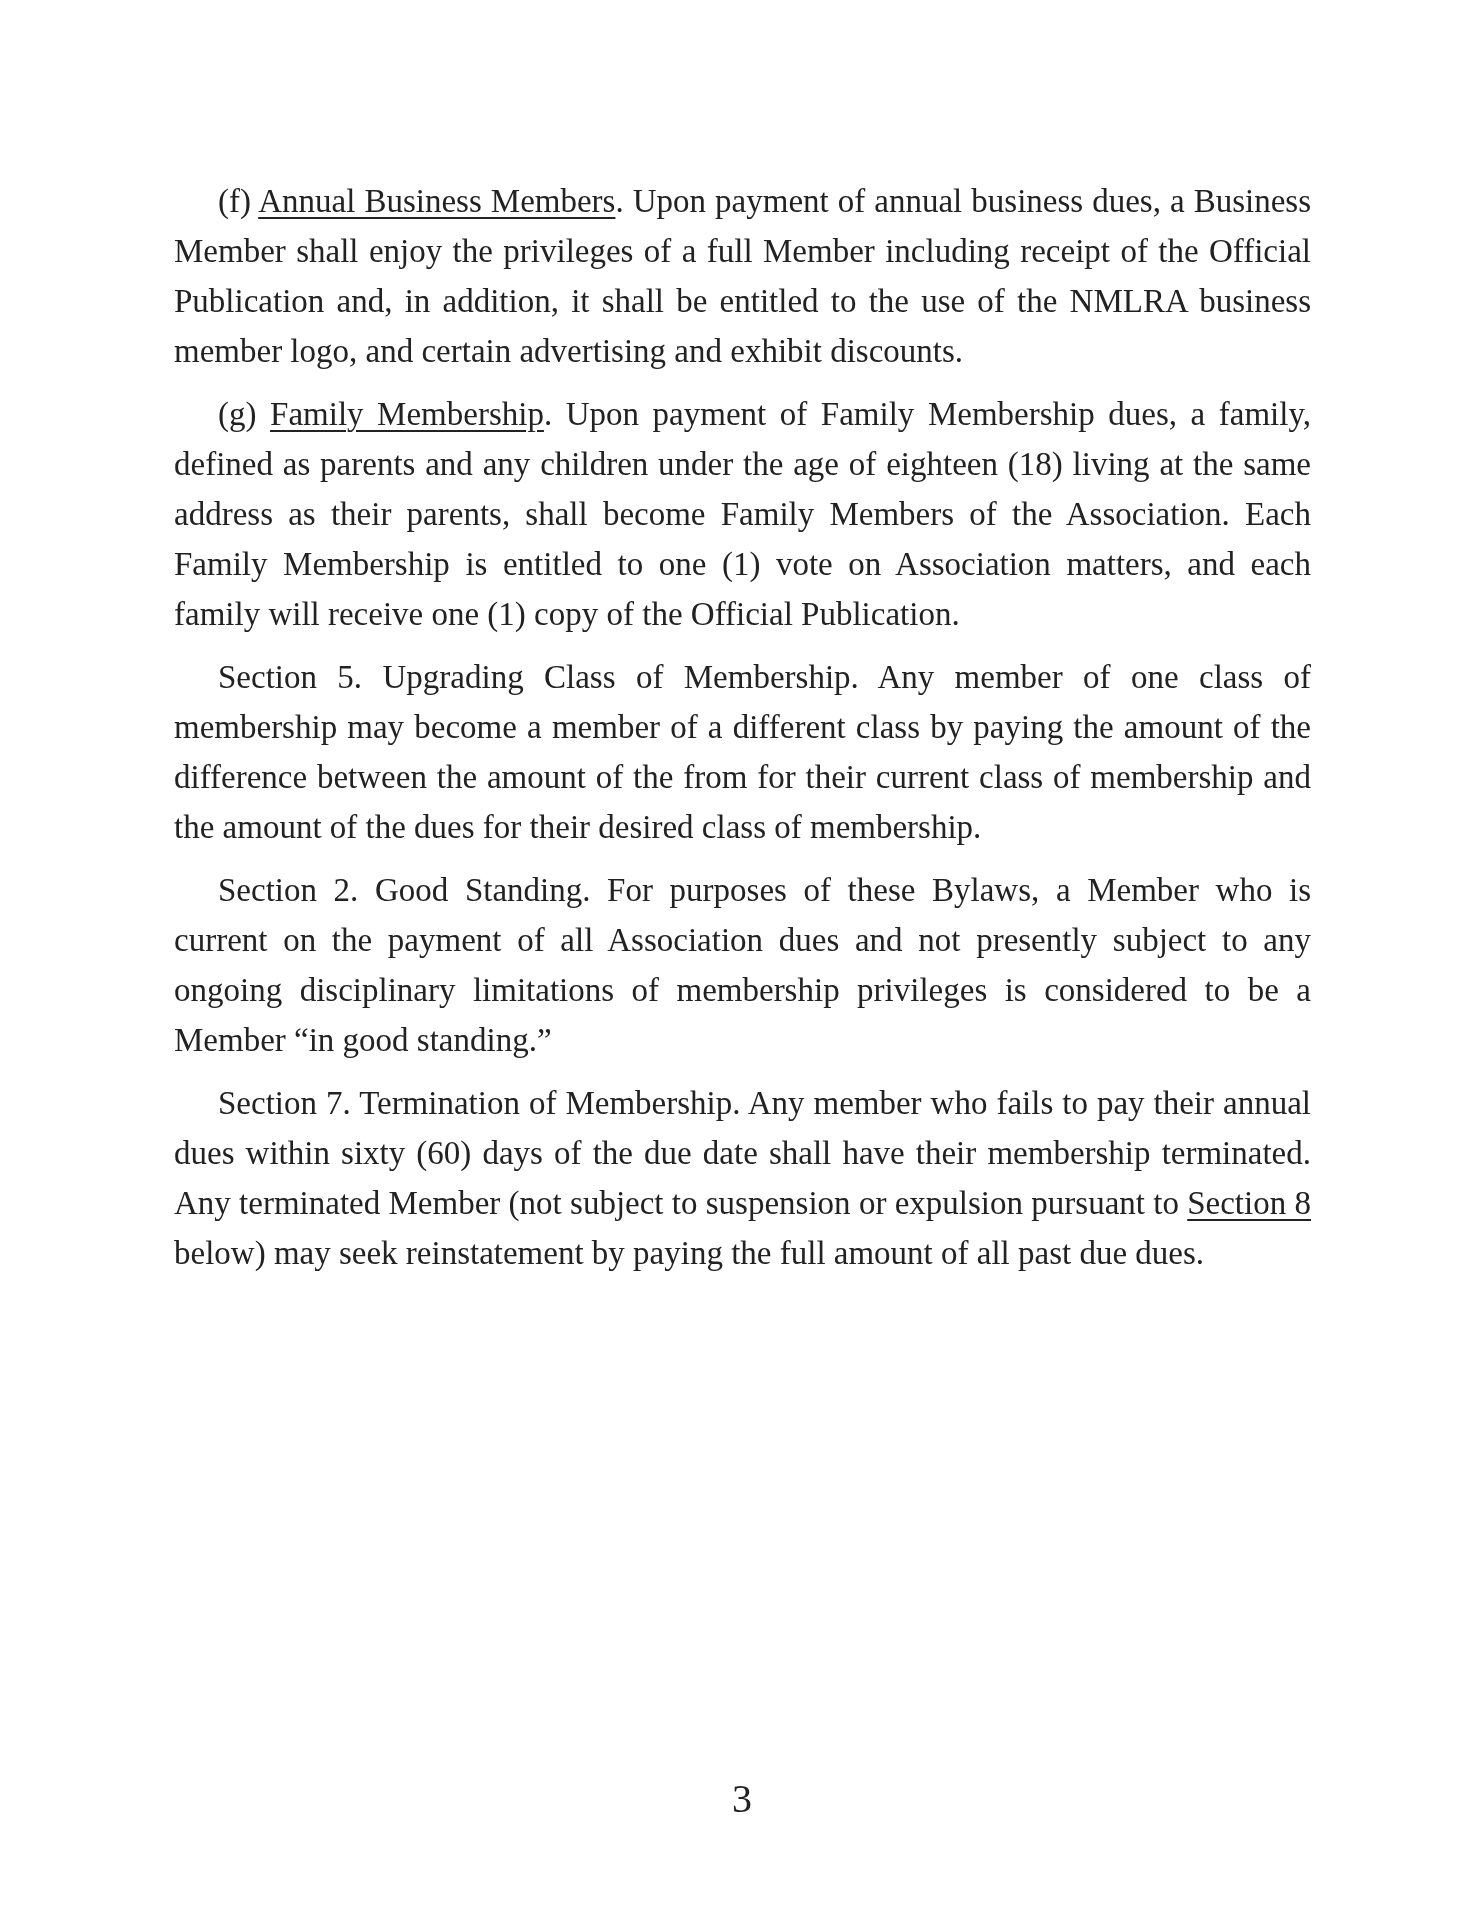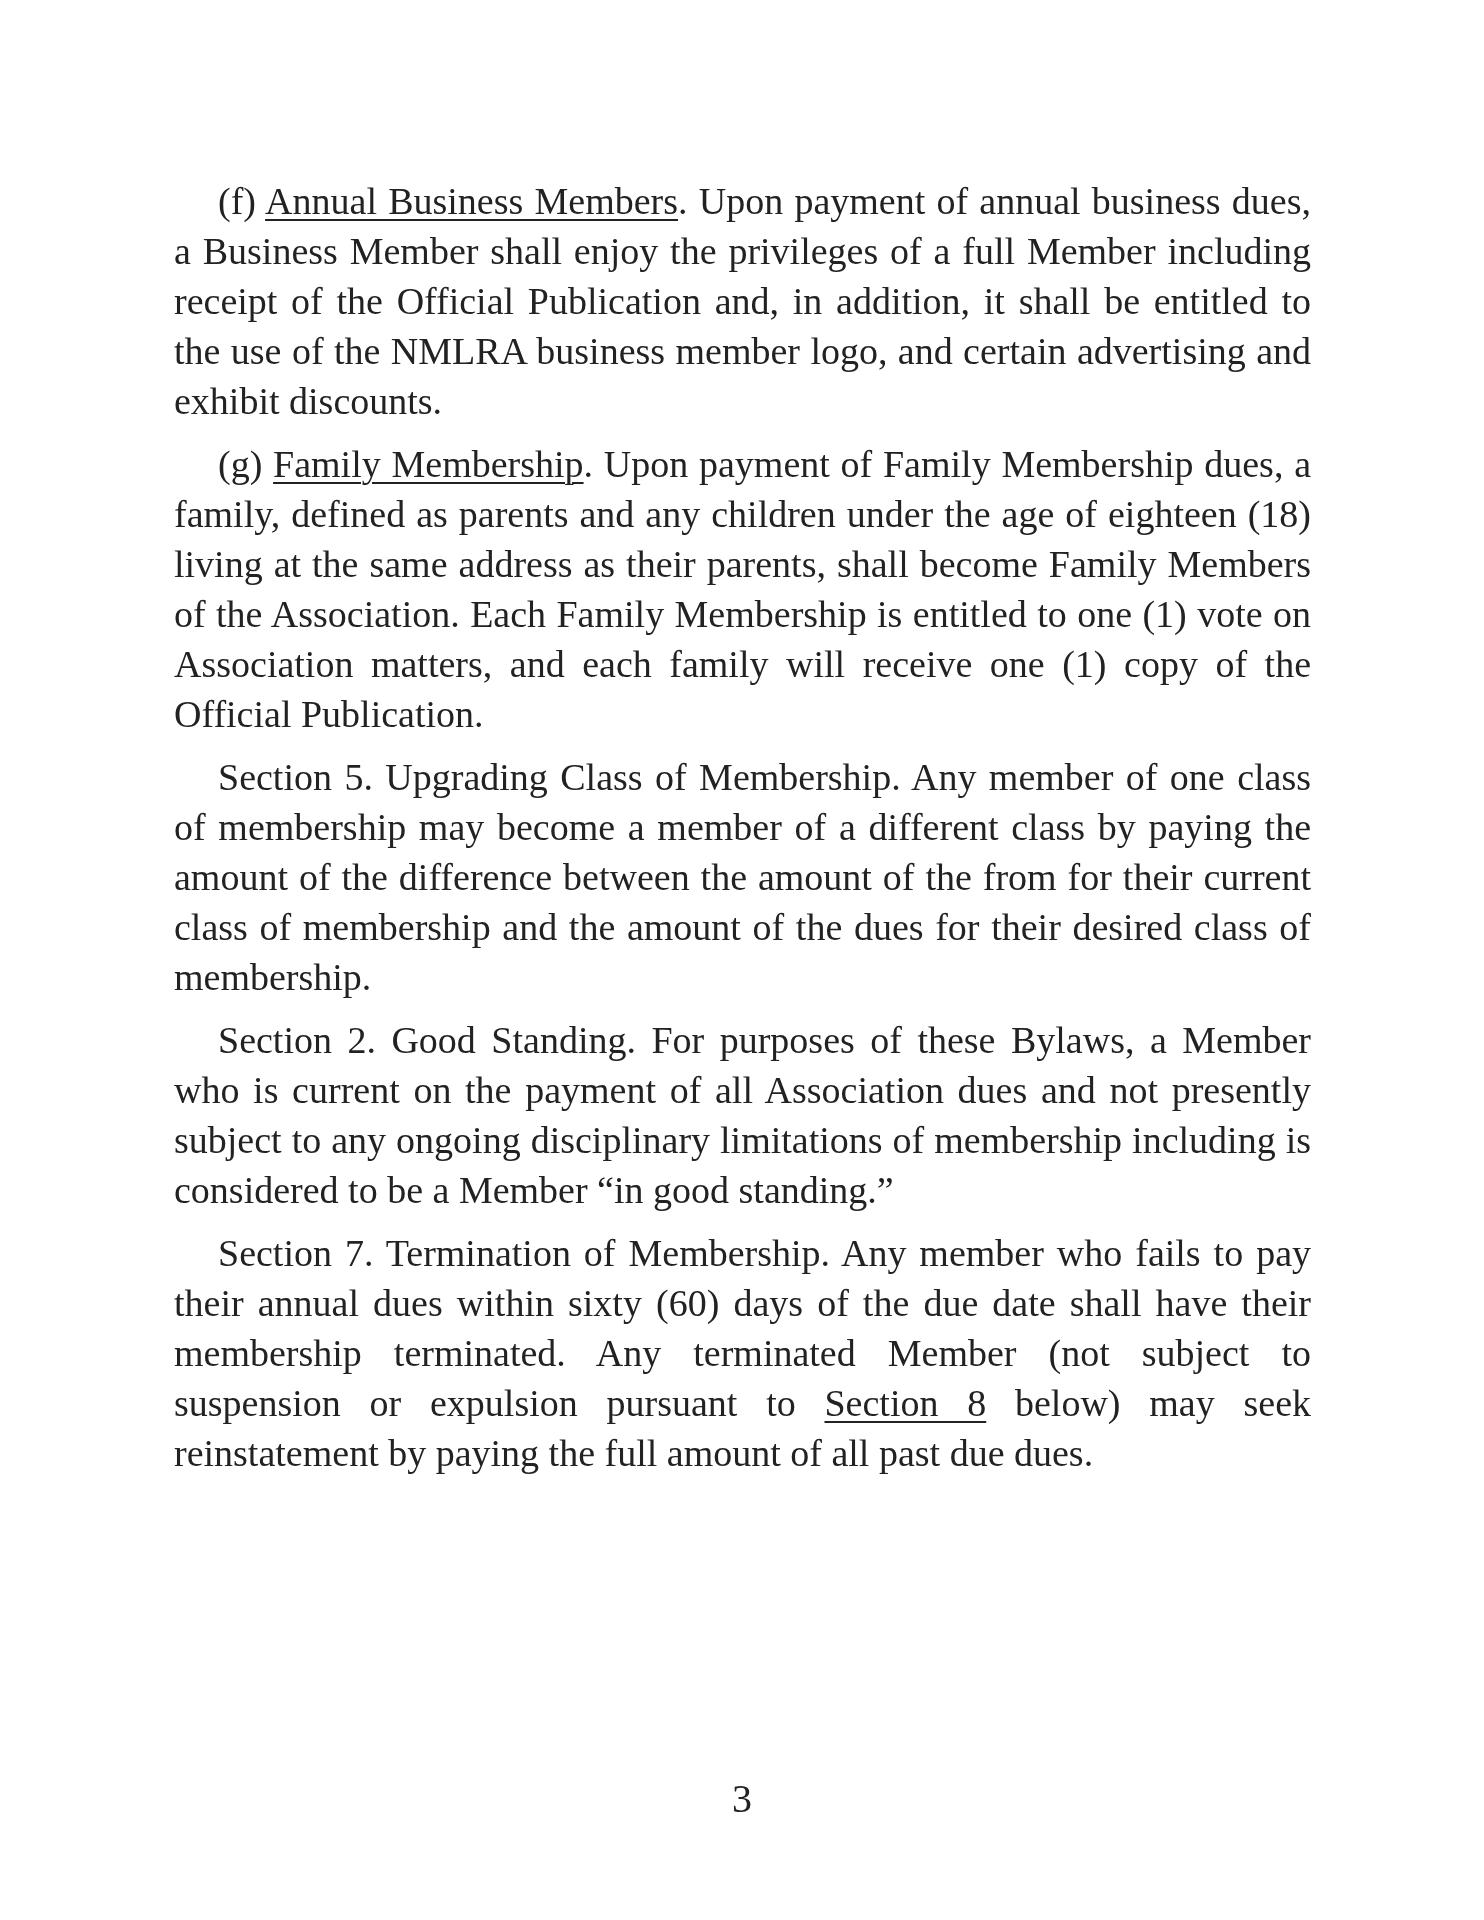--- a/index.html
+++ b/index.html
@@ -16,21 +16,21 @@
       color: #222222;
     }
     .page {
       position: absolute;
       left: 174px;
       top: 176px;
       width: 1137px;
     }
     .para {
       margin: 0 0 13px 0;
-      font-size: 38px;
+      font-size: 33px;
       line-height: 50px;
       text-align: justify;
       text-indent: 44px;
       letter-spacing: 0;
     }
     .para .label {
       font-weight: normal;
     }
     .para .underline {
       text-decoration: underline;
@@ -54,20 +54,20 @@
 <body>
 
 <div class="page">
 
   <p class="para"><span class="label">(f) </span><span class="underline">Annual Business Members</span><span>.</span><span> Upon payment of annual business dues, a Business Member shall enjoy the privileges of a full Member including receipt of the Official Publication and, in addition, it shall be entitled to the use of the NMLRA business member logo, and certain advertising and exhibit discounts.</span></p>
 
   <p class="para"><span class="label">(g) </span><span class="underline">Family Membership</span><span>.</span><span> Upon payment of Family Membership dues, a family, defined as parents and any children under the age of eighteen (18) living at the same address as their parents, shall become Family Members of the Association. Each Family Membership is entitled to one (1) vote on Association matters, and each family will receive one (1) copy of the Official Publication.</span></p>
 
   <p class="para"><span class="bold">Section 5. Upgrading Class of Membership</span><span>.</span><span> Any member of one class of membership may become a member of a different class by paying the amount of the difference between the amount of the from for their current class of membership and the amount of the dues for their desired class of membership.</span></p>
 
-  <p class="para"><span class="bold">Section 2. Good Standing</span><span>.</span><span> For purposes of these Bylaws, a Member who is current on the payment of all Association dues and not presently subject to any ongoing disciplinary limitations of membership including is considered to be a Member “in good standing.”</span></p>
+  <p class="para"><span class="bold">Section 2. Good Standing</span><span>.</span><span> For purposes of these Bylaws, a Member who is current on the payment of all Association dues and not presently subject to any ongoing disciplinary limitations of membership privileges is considered to be a Member “in good standing.”</span></p>
 
   <p class="para"><span class="bold">Section 7. Termination of Membership</span><span>.</span><span> Any member who fails to pay their annual dues within sixty (60) days of the due date shall have their membership terminated. Any terminated Member (not subject to suspension or expulsion pursuant to </span><span class="underline">Section 8</span><span> below) may seek reinstatement by paying the full amount of all past due dues.</span></p>
 
 
 </div>
 
 <div class="page-number">3</div>
 
 </body></html>

